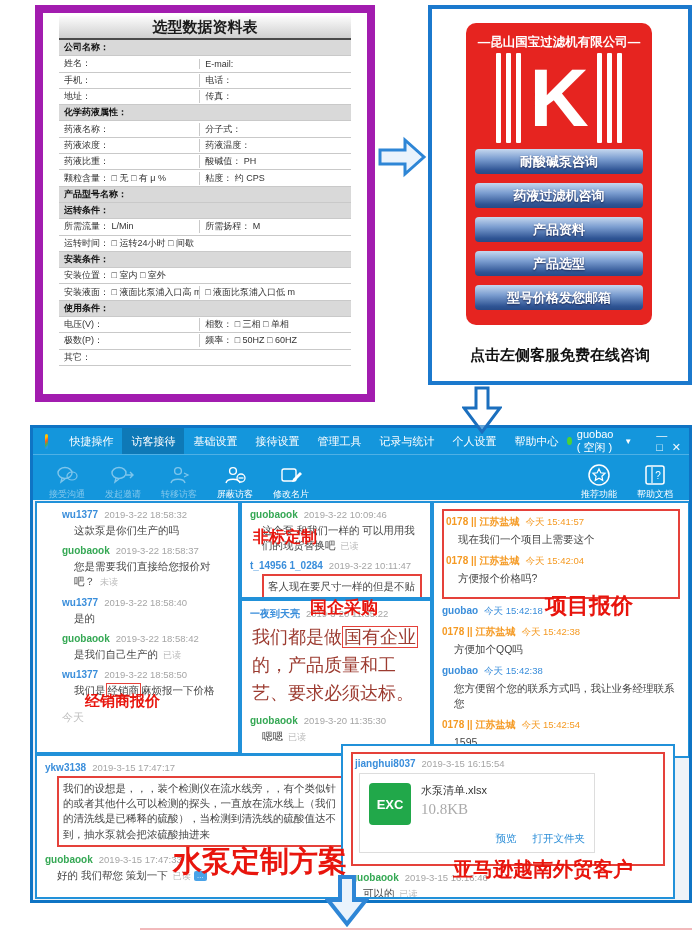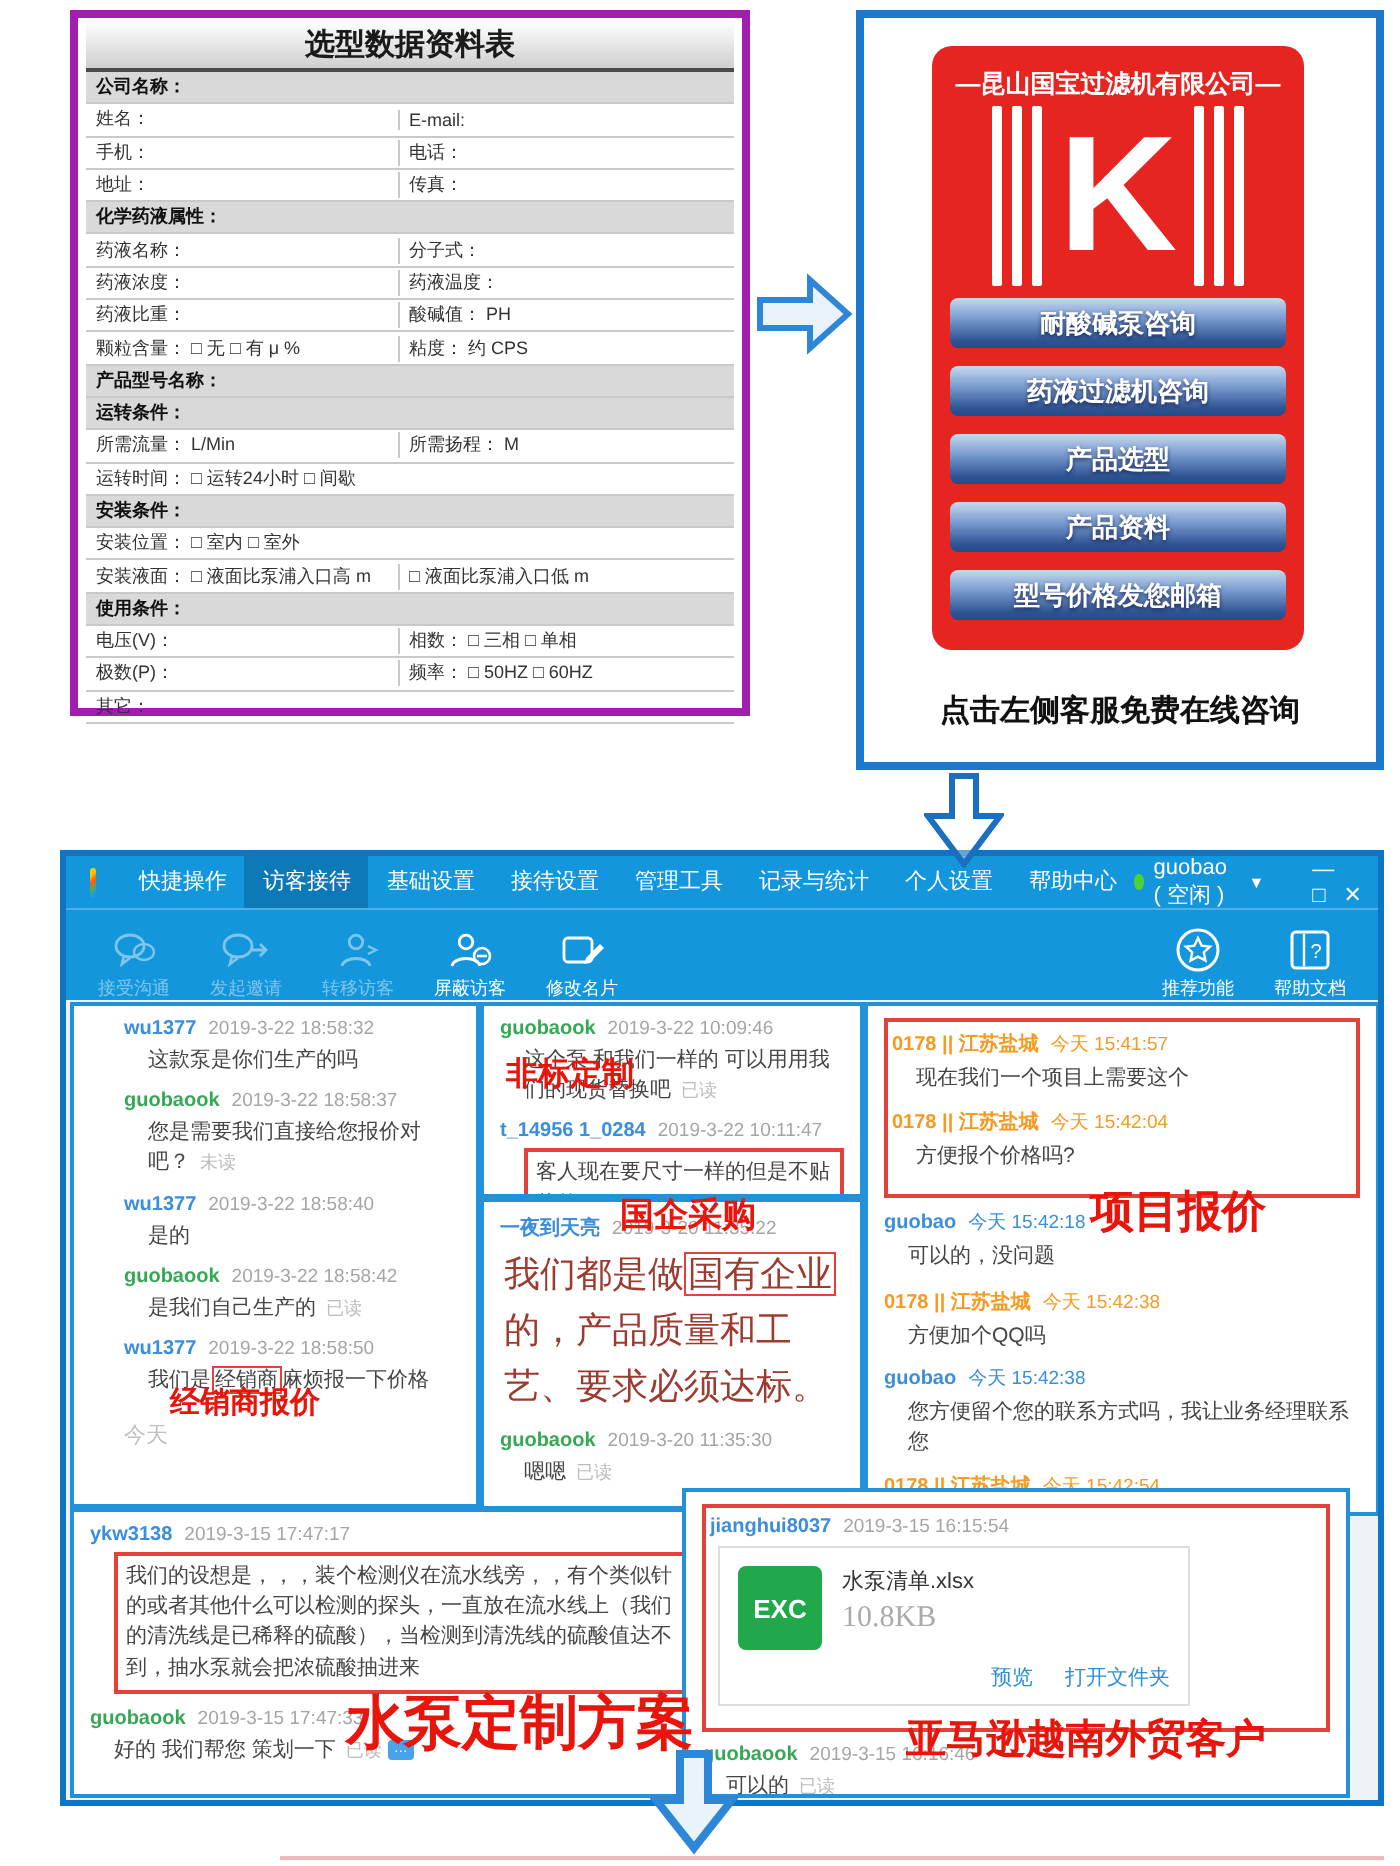--- a/index.html
+++ b/index.html
@@ -1,21 +1,21 @@
 <!DOCTYPE html>
 <html><head>
 <meta charset="utf-8">
 <style>
   html,body{margin:0;padding:0;}
   body{width:700px;height:933px;position:relative;background:#fff;
        font-family:"Liberation Sans","DejaVu Sans",sans-serif;overflow:hidden;}
 
   
-  .form-panel{position:absolute;left:35px;top:5px;width:340px;height:353px;
-    border:4px solid #a21caf;background:#fff;box-sizing:border-box;padding:3px 4px;}
+  .form-panel{position:absolute;left:35px;top:5px;width:340px;height:397px;
+    border:8px solid #a21caf;background:#fff;box-sizing:border-box;padding:3px 16px;}
   .form-title{text-align:center;font-weight:bold;font-size:15px;color:#1a1a1a;
     background:linear-gradient(#fcfcfc,#cfcfcf);border-bottom:2px solid #4a4a4a;
     height:22px;line-height:22px;}
   .frow{display:flex;border-bottom:1px solid #c9c9c9;height:16.3px;align-items:center;
     font-size:9px;color:#333;box-sizing:border-box;}
   .frow.section{background:#d9d9d9;font-weight:bold;color:#111;}
   .fcell{padding-left:5px;box-sizing:border-box;white-space:nowrap;overflow:hidden;}
   .fcell.l{width:48%;}
   .fcell.r{width:52%;border-left:1px solid #c9c9c9;}
   .frow.full .fcell,.frow.section .fcell{width:100%;border-left:none;}
@@ -199,22 +199,22 @@
       <span class="kletter">K</span>
       <span class="bars">
           <span class="bar"></span>
           <span class="bar"></span>
           <span class="bar"></span>
         </span>
     </div>
     <div id="banner-buttons">
         <div class="bbtn">耐酸碱泵咨询</div>
         <div class="bbtn">药液过滤机咨询</div>
+        <div class="bbtn">产品资料</div>
         <div class="bbtn">产品选型</div>
-        <div class="bbtn">产品资料</div>
         <div class="bbtn">型号价格发您邮箱</div>
       </div>
   </div>
   <div class="banner-caption">点击左侧客服免费在线咨询</div>
 </div>
 
 <svg class="arrow" style="left:462px;top:386px;" width="40" height="48">
   <path d="M14 2 H26 V22 H38 L20 46 L2 22 H14 Z" fill="rgba(255,255,255,0.35)" stroke="#1b6fbe" stroke-width="3"></path>
 </svg>
 
@@ -363,21 +363,20 @@
             <div class="mhead"><span class="uc-orange">0178 || 江苏盐城</span><span class="time uc-orange">今天 15:41:57</span></div>
             <div class="mtext"><span>现在我们一个项目上需要这个</span></div>
           </div>
           <div class="msg">
             <div class="mhead"><span class="uc-orange">0178 || 江苏盐城</span><span class="time uc-orange">今天 15:42:04</span></div>
             <div class="mtext"><span>方便报个价格吗?</span></div>
           </div>
         </div>
         <div class="msg">
           <div class="mhead"><span class="uc-blue">guobao</span><span class="time uc-blue">今天 15:42:18</span></div>
-          <div class="mtext"><span>可以的，没问题</span></div>
         </div>
         <div class="msg">
           <div class="mhead"><span class="uc-orange">0178 || 江苏盐城</span><span class="time uc-orange">今天 15:42:38</span></div>
           <div class="mtext"><span>方便加个QQ吗</span></div>
         </div>
         <div class="msg">
           <div class="mhead"><span class="uc-blue">guobao</span><span class="time uc-blue">今天 15:42:38</span></div>
           <div class="mtext"><span>您方便留个您的联系方式吗，我让业务经理联系您</span></div>
         </div>
         <div class="msg">

